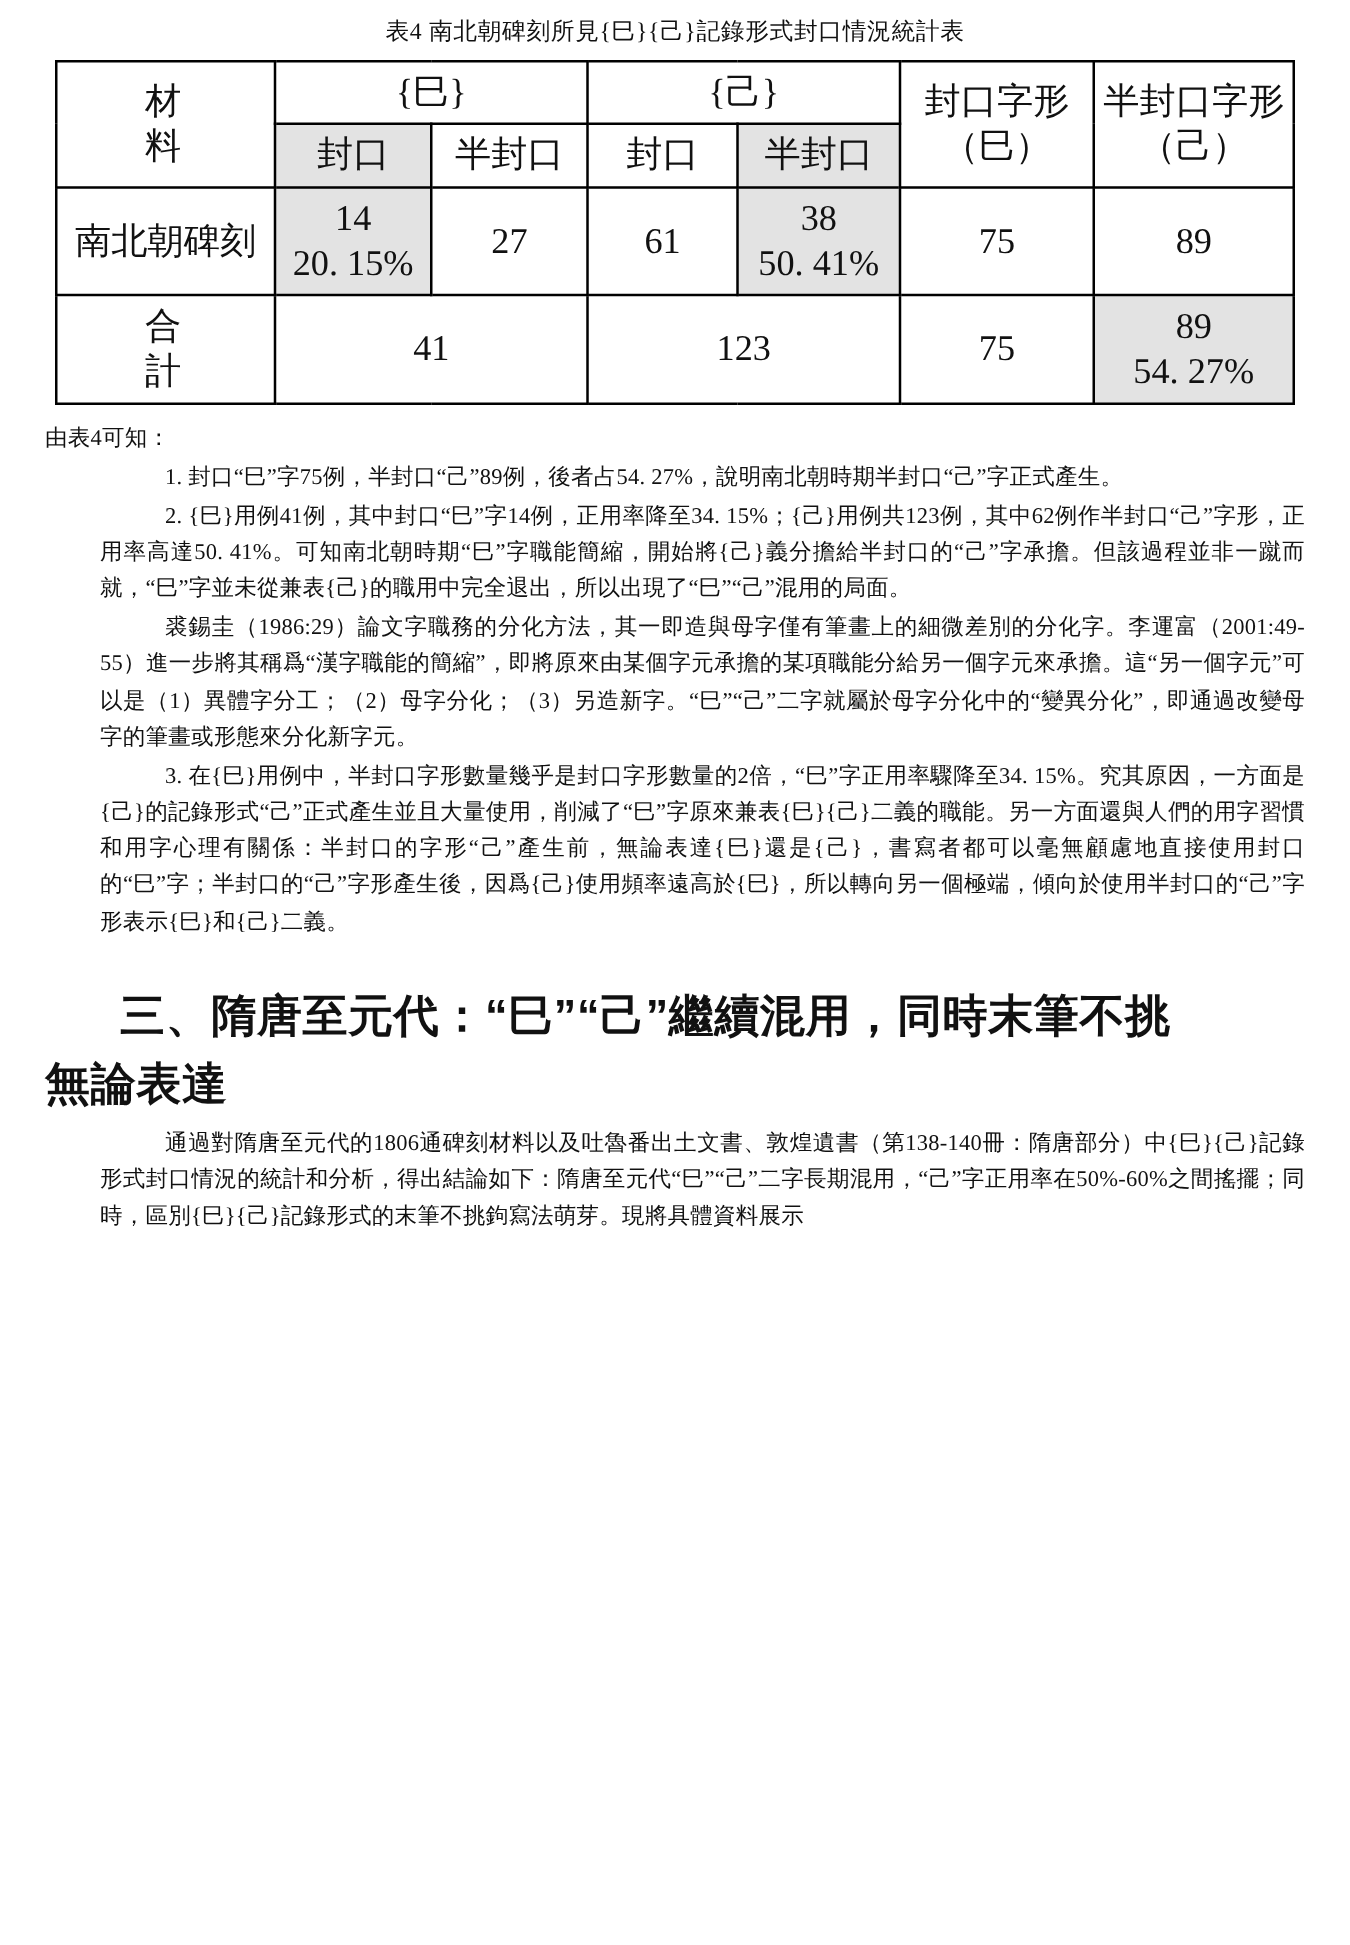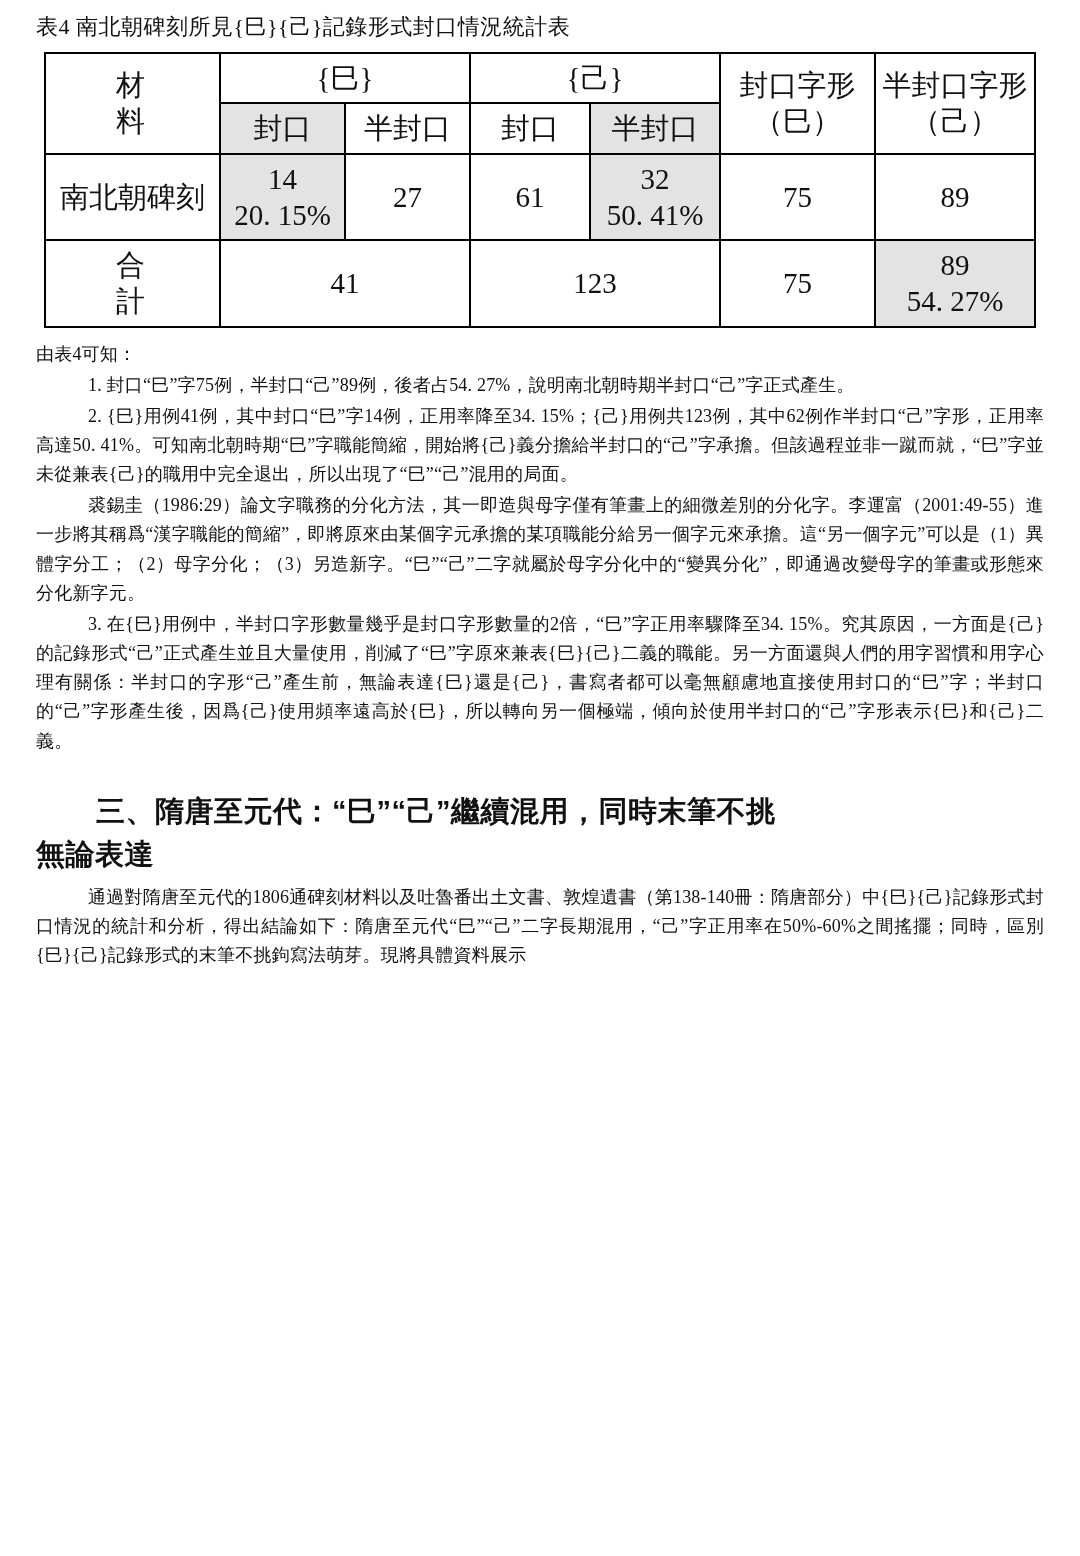--- a/index.html
+++ b/index.html
@@ -14,21 +14,22 @@
     color: #111111;
   }
   .page {
     width: 1080px;
     min-height: 1556px;
     box-sizing: border-box;
     padding: 8px 36px 10px 36px;
     position: relative;
   }
   .table-caption {
-    font-size: 22px;
+    text-align: center;
+    font-size: 19px;
     letter-spacing: 0.5px;
     margin: 4px 0 10px 0;
     font-family: "Liberation Serif", "DejaVu Serif", serif;
   }
   table.stat {
     border-collapse: collapse;
     width: 980px;
     margin: 0 auto 12px auto;
     table-layout: fixed;
   }
@@ -60,23 +61,24 @@
     text-align: justify;
     text-justify: inter-ideograph;
     margin: 0;
     letter-spacing: 0.2px;
   }
   p.para {
     margin: 0 0 2px 0;
   }
   p.indent {
     text-indent: 52px;
+    margin-left: 44px;
   }
   h2.section {
-    font-size: 29px;
+    font-size: 36px;
     font-weight: bold;
     margin: 34px 0 6px 0;
     line-height: 1.5;
     text-indent: 60px;
     letter-spacing: 0.5px;
     font-family: "Liberation Sans", sans-serif;
   }
   h2.section .cont {
     display: block;
     text-indent: 0;
@@ -121,21 +123,21 @@
       </tr>
       <tr class="cellrow-tall">
         <td>南北朝碑刻</td>
         <td class="shade two-line">
           <span>14</span>
           <span>20. 15%</span>
         </td>
         <td>27</td>
         <td>61</td>
         <td class="shade two-line">
-          <span>32</span>
+          <span>38</span>
           <span>50. 41%</span>
         </td>
         <td>75</td>
         <td>89</td>
       </tr>
       <tr class="cellrow-tall">
         <td class="hdr-mat">合　　　計</td>
         <td colspan="2">41</td>
         <td colspan="2">123</td>
         <td>75</td>

